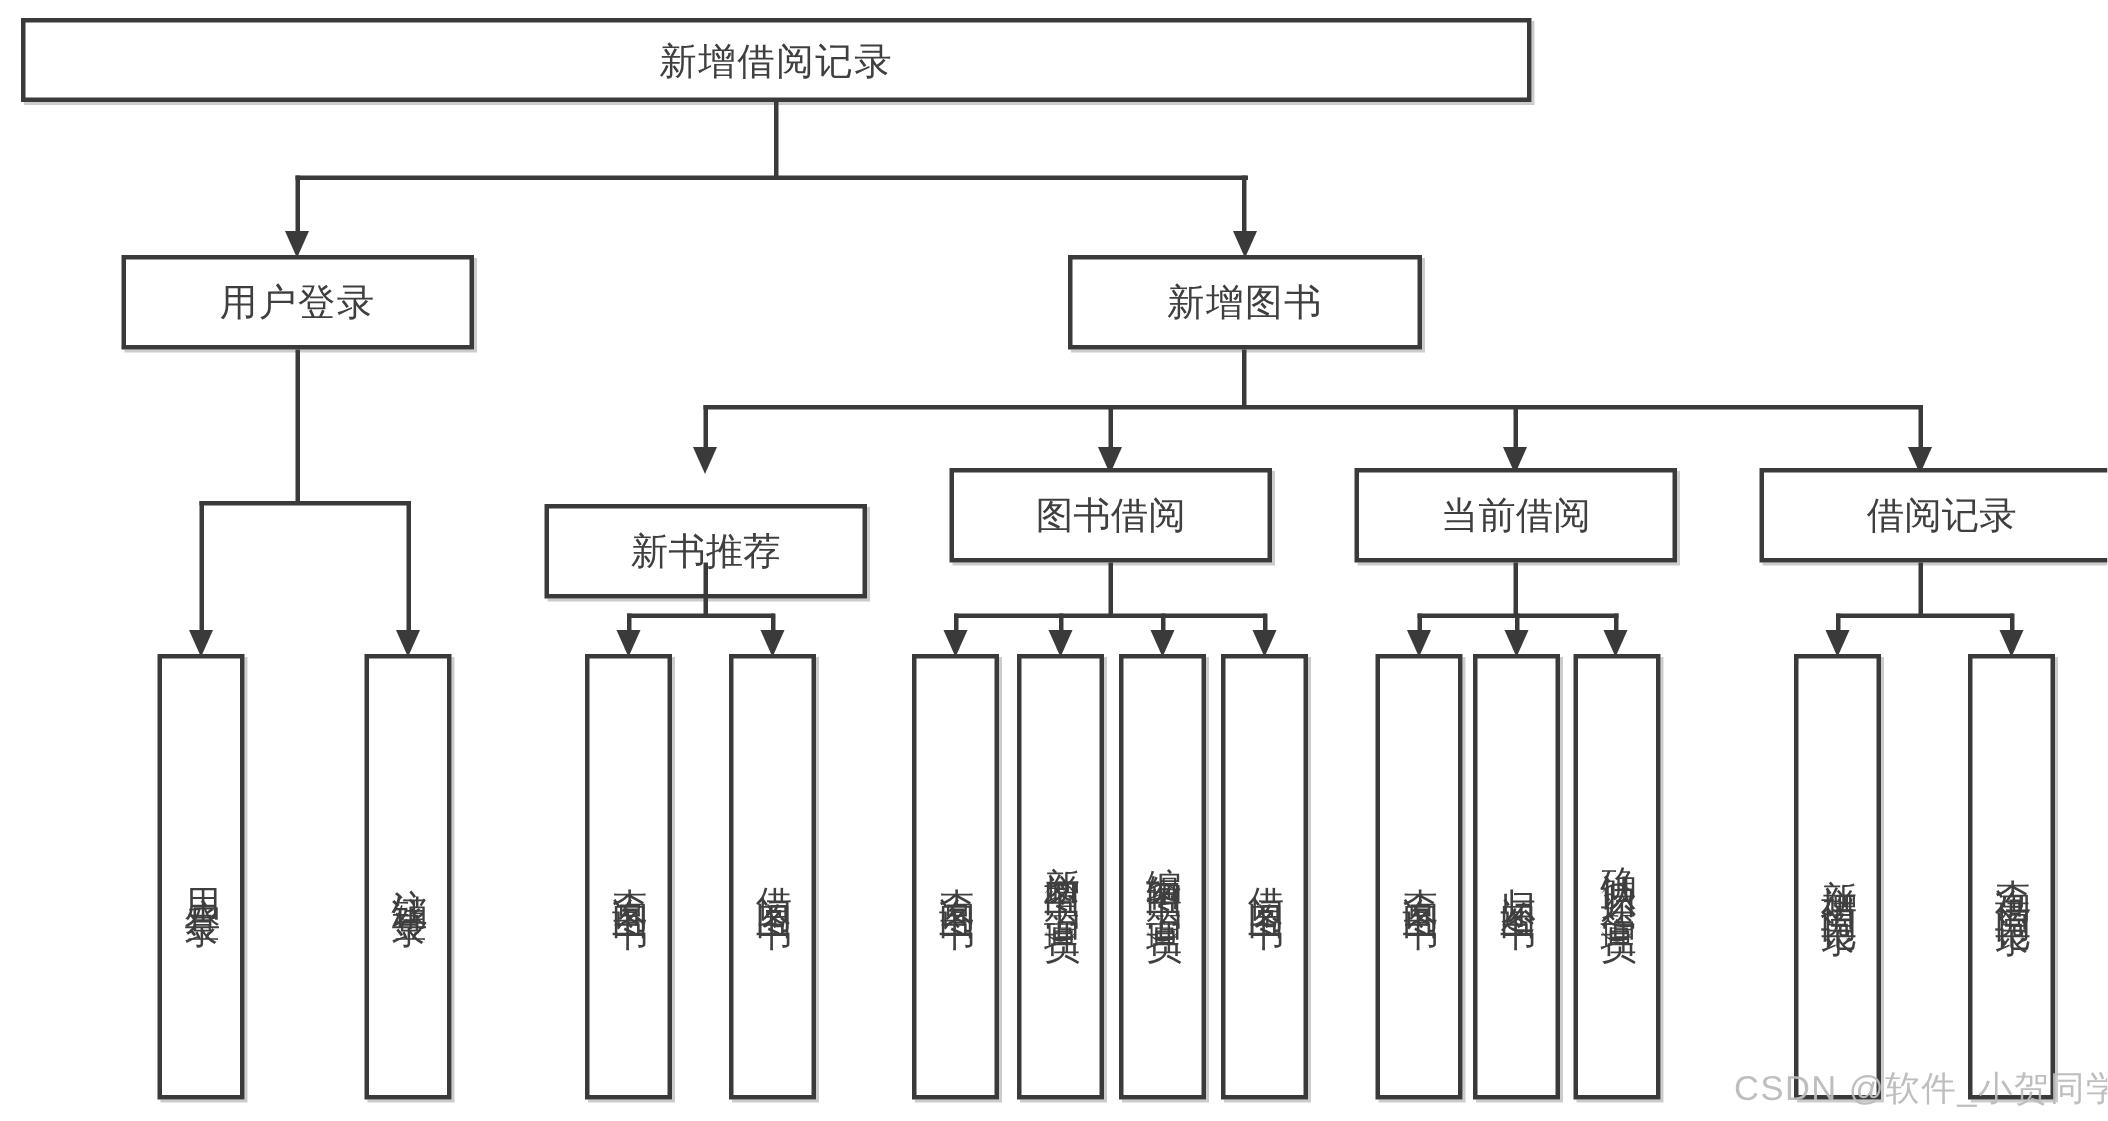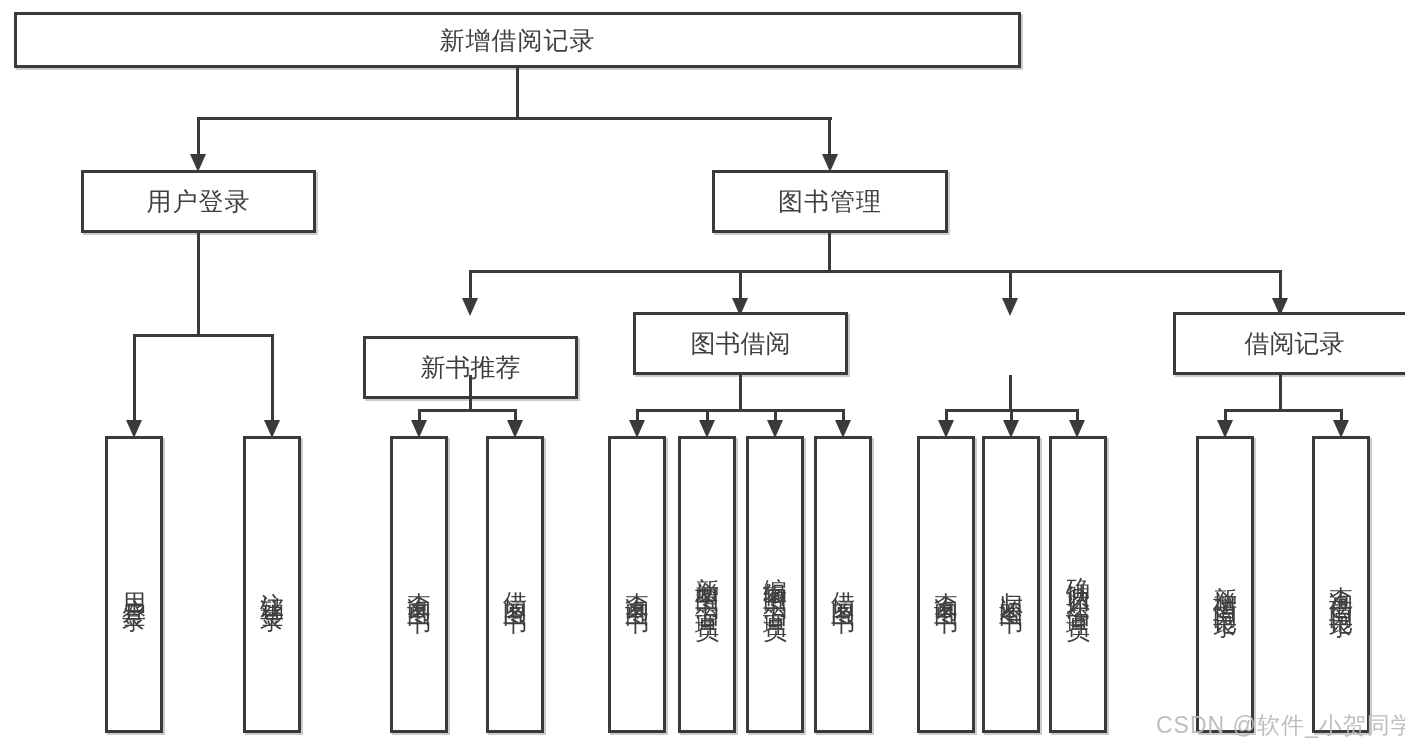--- a/index.html
+++ b/index.html
@@ -71,21 +71,21 @@
   <div class="hline" style="left:197px; top:117px; width:635px;"></div>
   <div class="vline" style="left:197px; top:117px; height:37px;"></div>
   <div class="arrow" style="left:190px; top:154px;"></div>
   <div class="vline" style="left:828px; top:117px; height:37px;"></div>
   <div class="arrow" style="left:822px; top:154px;"></div>
 
   <div class="box h lvl2" style="left:81px; width:235px;">
     <span>用户登录</span>
   </div>
   <div class="box h lvl2" style="left:712px; width:236px;">
-    <span>图书管理</span>
+    <span>新增图书</span>
   </div>
 
   <div class="vline" style="left:197px; top:233px; height:102px;"></div>
   <div class="hline" style="left:133px; top:334px; width:140px;"></div>
   <div class="vline" style="left:133px; top:334px; height:86px;"></div>
   <div class="arrow" style="left:126px; top:420px;"></div>
   <div class="vline" style="left:271px; top:334px; height:86px;"></div>
   <div class="arrow" style="left:264px; top:420px;"></div>
 
   <div class="vline" style="left:828px; top:233px; height:38px;"></div>
@@ -97,20 +97,23 @@
   <div class="vline" style="left:1009px; top:270px; height:28px;"></div>
   <div class="arrow" style="left:1002px; top:298px;"></div>
   <div class="vline" style="left:1279px; top:270px; height:28px;"></div>
   <div class="arrow" style="left:1272px; top:298px;"></div>
 
   <div class="box lvl3" style="left:363px; width:215px;margin-top:24px;">
     <span>新书推荐</span>
   </div>
   <div class="box lvl3" style="left:633px; width:215px;">
     <span>图书借阅</span>
+  </div>
+  <div class="box lvl3" style="left:903px; width:215px;">
+    <span>当前借阅</span>
   </div>
   <div class="box lvl3" style="left:1173px; width:243px;">
     <span>借阅记录</span>
   </div>
 
   <div class="vline" style="left:469px; top:375px; height:35px;"></div>
   <div class="hline" style="left:418px; top:409px; width:98px;"></div>
   <div class="vline" style="left:418px; top:409px; height:11px;"></div>
   <div class="arrow" style="left:411px; top:420px;"></div>
   <div class="vline" style="left:514px; top:409px; height:11px;"></div>

